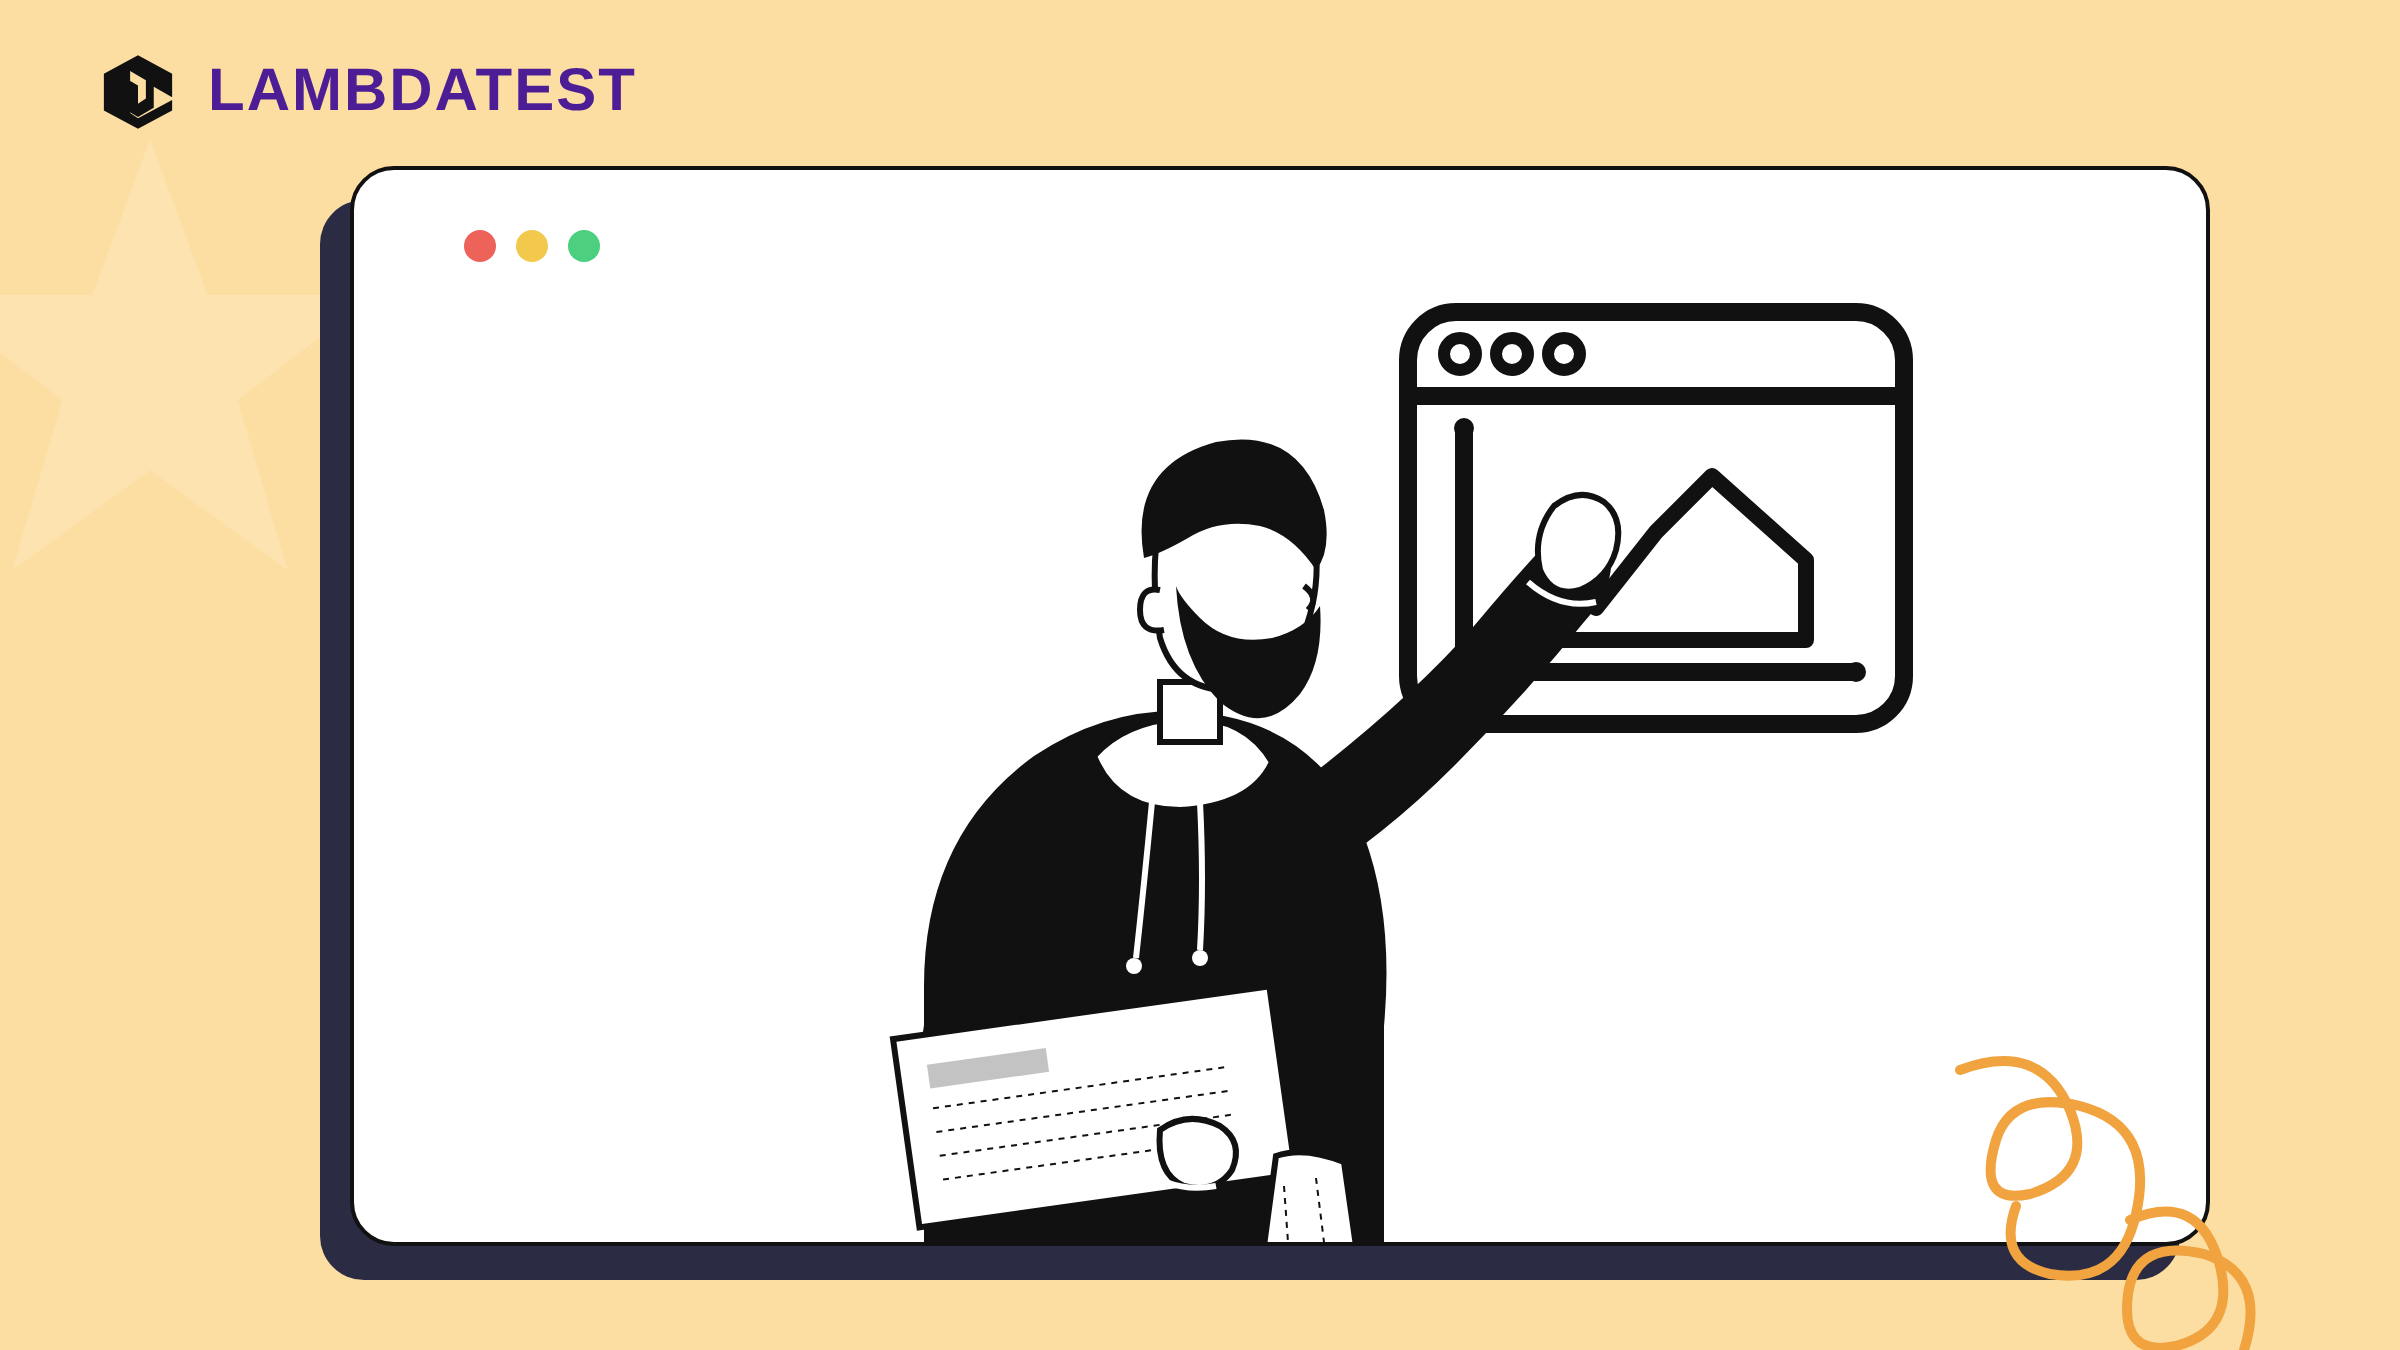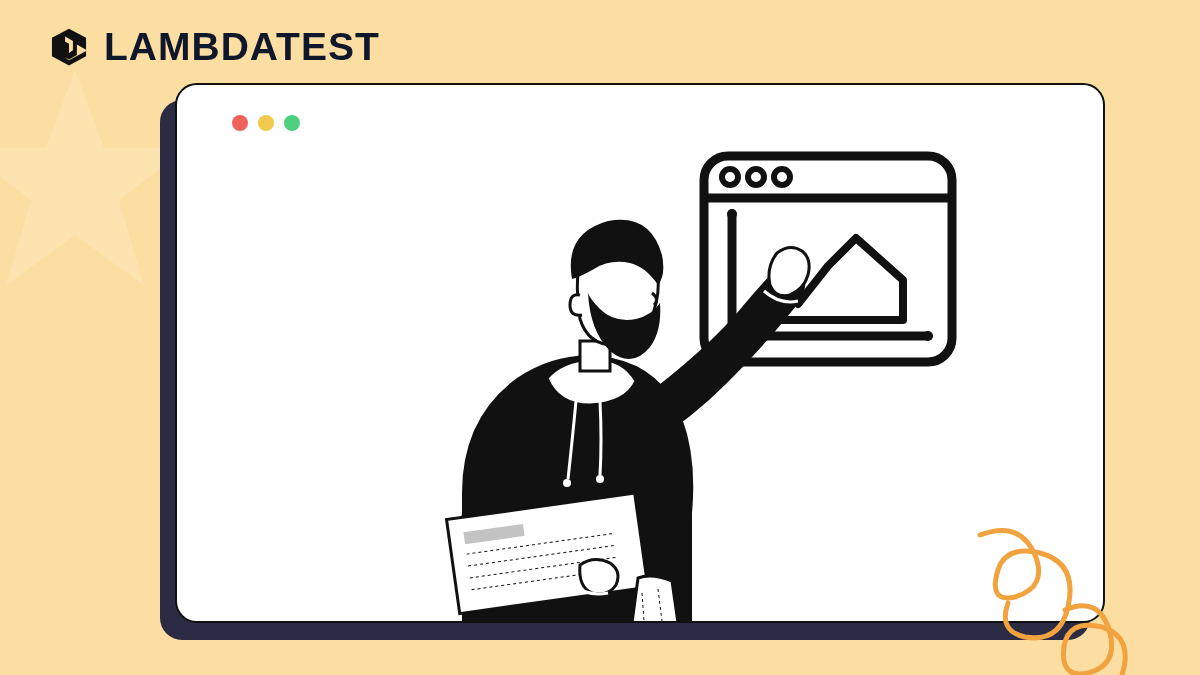--- a/index.html
+++ b/index.html
@@ -26,23 +26,23 @@
       display: flex;
       align-items: center;
       gap: 14px;
     }
     .logo-mark {
       width: 42px;
       height: 42px;
     }
     .logo-text {
       font-weight: 900;
-      font-size: 39px;
+      font-size: 30px;
       letter-spacing: 1px;
-      color: #0f172a;
+      color: #4c1d95;
     }
     .window-shadow {
       position: absolute;
       left: 160px;
       top: 100px;
       width: 930px;
       height: 540px;
       background: #2b2c43;
       border-radius: 22px;
     }

